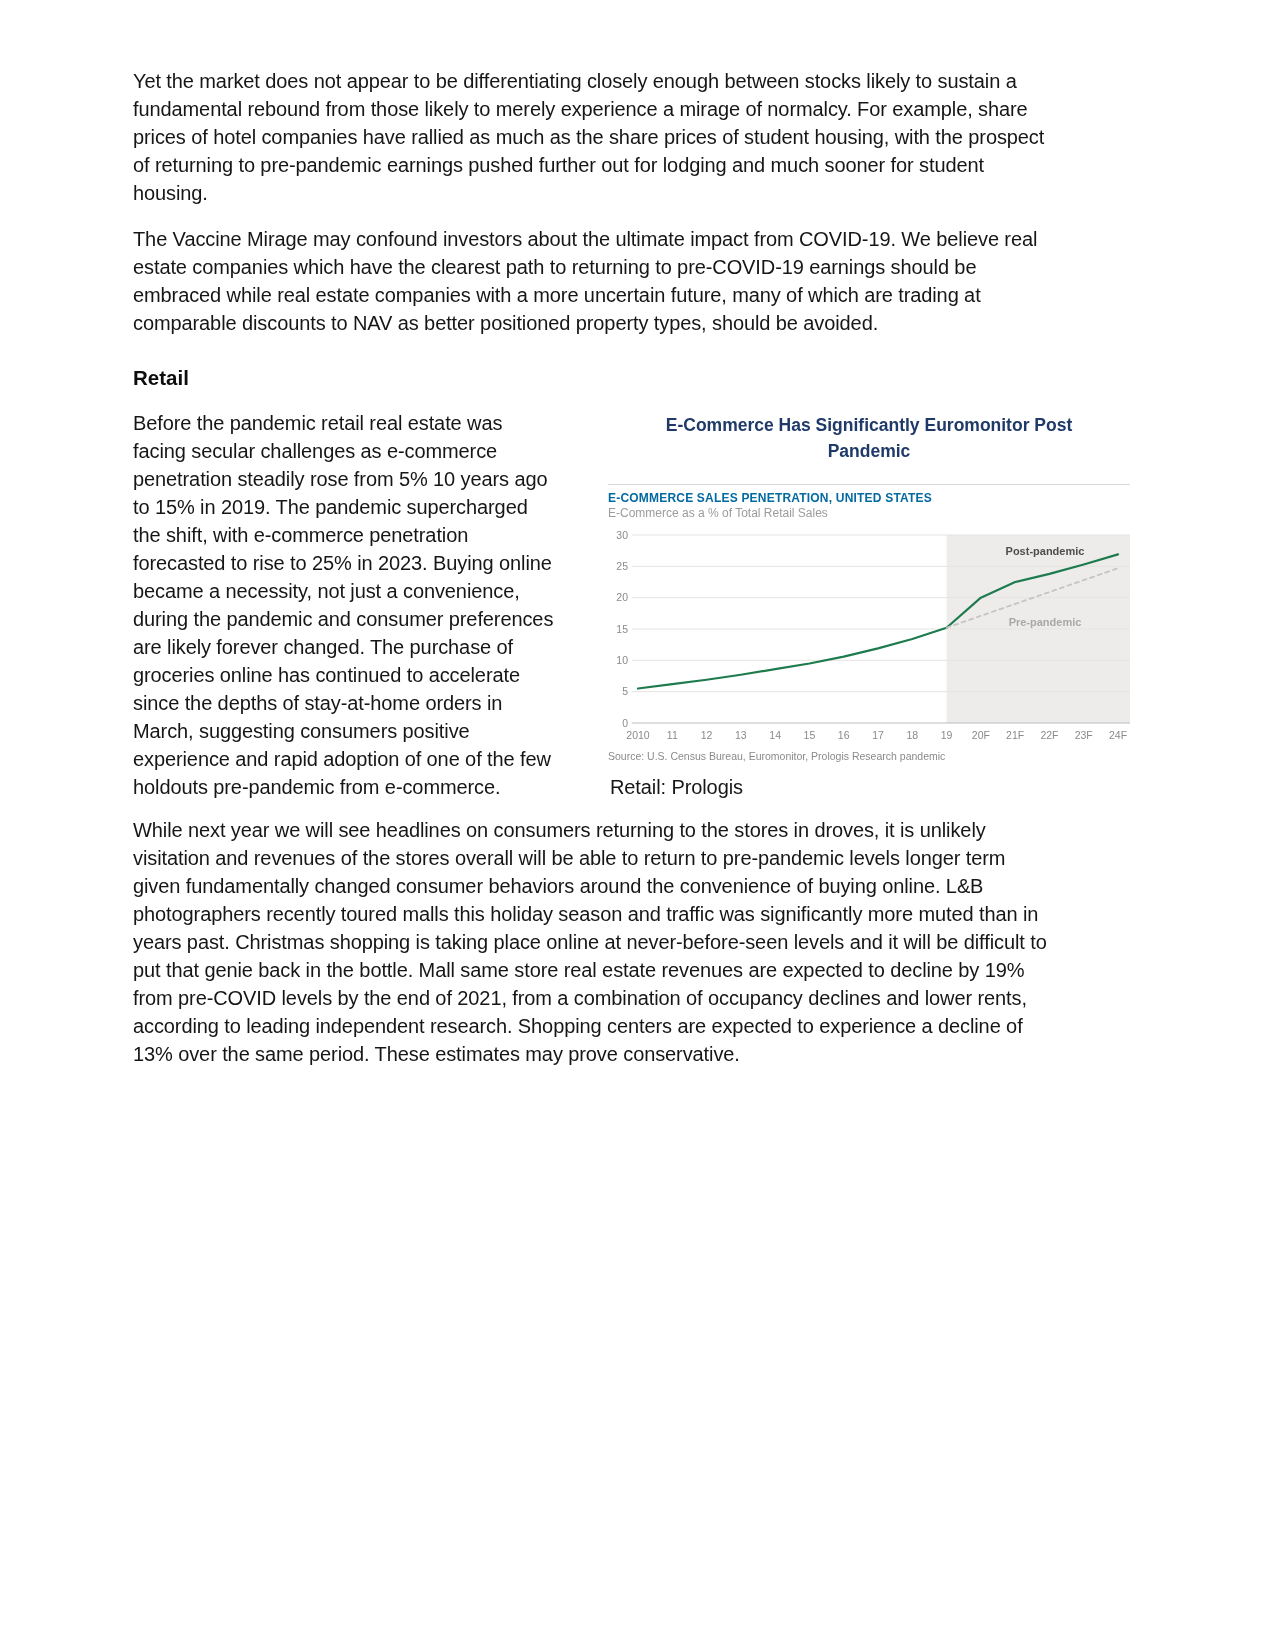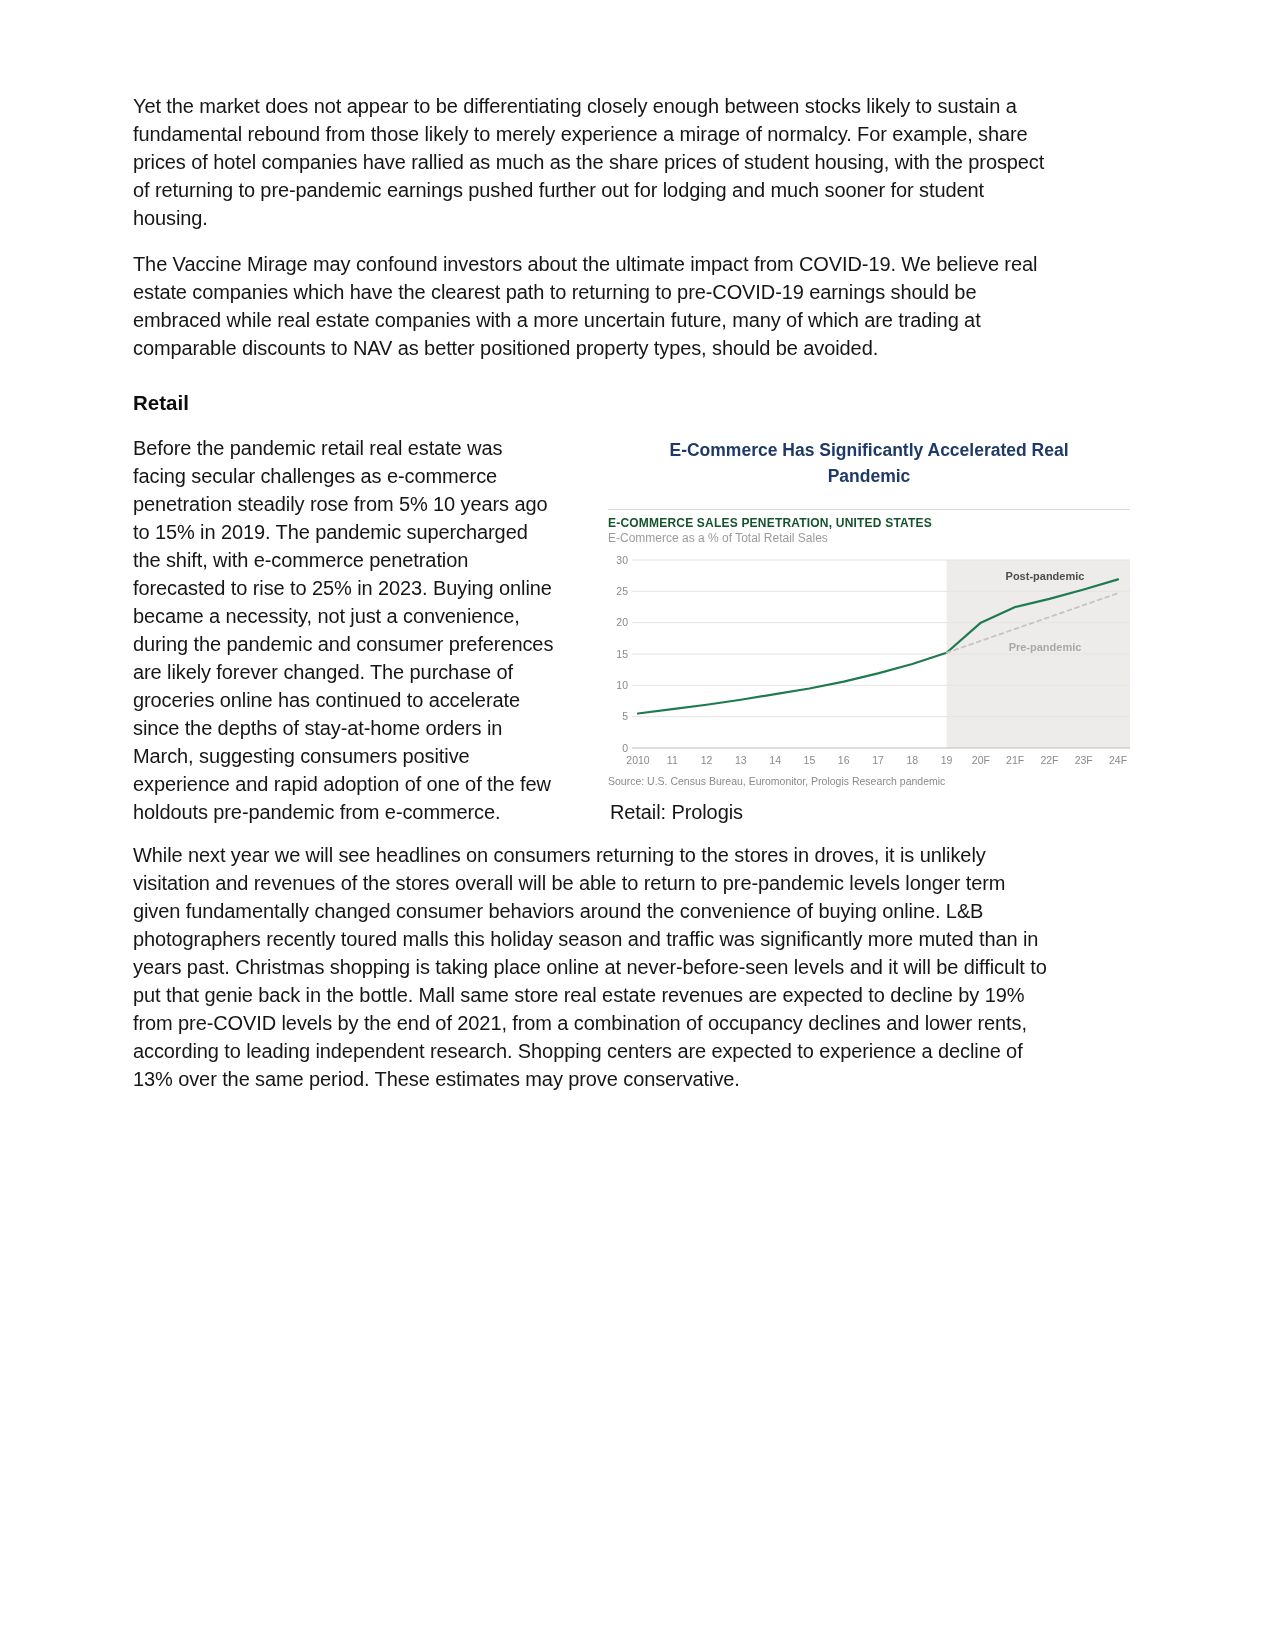--- a/index.html
+++ b/index.html
@@ -1,37 +1,37 @@
 <!DOCTYPE html>
 <html><head>
 <meta charset="utf-8">
 <style>
   html,body{margin:0;padding:0;background:#ffffff;}
   .page{
     width:1185px;height:1650px;box-sizing:border-box;
-    padding:92px 132px 0 133px;background:#ffffff;
+    padding:67px 132px 0 133px;background:#ffffff;
     font-family:"Liberation Sans","DejaVu Sans",sans-serif;
     color:#161616;overflow:hidden;position:relative;
   }
   .body-text{font-size:20px;line-height:28px;letter-spacing:-0.1px;margin:0 0 18px 0;}
   .section-heading{
     font-size:20.5px;line-height:28px;font-weight:bold;color:#0d0d0d;
     text-decoration:underline;margin:34px 0 0 0;letter-spacing:-0.1px;
   }
   .subheading{font-size:20.5px;line-height:28px;font-weight:bold;color:#0d0d0d;margin:27px 0 0 0;}
   .two-col{display:flex;margin-top:14px;align-items:flex-end;}
   .left-col{flex:0 0 425px;width:425px;margin:0;}
   .chart-col{margin-left:50px;flex:1;min-width:0;}
   .chart{margin:6px 0 0 0;width:522px;}
   .chart-title{
     font-size:17.5px;line-height:26px;font-weight:bold;text-align:center;
     max-width:470px;margin:0 auto 20px auto;
   }
   .chart-head{border-top:1px solid #d9d9d9;padding-top:6px;}
-  .chart-subtitle{font-size:12px;line-height:15px;font-weight:bold;color:#14532d;letter-spacing:0.2px;}
+  .chart-subtitle{font-size:12px;line-height:15px;font-weight:bold;color:#0369a1;letter-spacing:0.2px;}
   .chart-units{font-size:12px;line-height:15px;color:#9b9b9b;}
   .chart svg{display:block;margin-top:2px;}
   .chart-source{font-size:10.5px;line-height:13px;color:#8a8a8a;margin-top:3px;}
   .caption{margin:10px 0 0 2px;}
   .p3{margin-top:15px;}
   .tick{font-family:"Liberation Sans","DejaVu Sans",sans-serif;font-size:10.5px;fill:#8a8a8a;}
   .ann-dark{font-family:"Liberation Sans","DejaVu Sans",sans-serif;font-size:11px;font-weight:bold;fill:#4d4d4d;}
   .ann-light{font-family:"Liberation Sans","DejaVu Sans",sans-serif;font-size:11px;font-weight:bold;fill:#a8a8a8;}
 </style>
 </head>
@@ -45,21 +45,21 @@
 
 
   <h3 class="subheading">Retail</h3>
 
   <div class="two-col">
 
     <p class="body-text left-col">Before the pandemic retail real estate was facing secular challenges as e-commerce penetration steadily rose from 5% 10 years ago to 15% in 2019. The pandemic supercharged the shift, with e-commerce penetration forecasted to rise to 25% in 2023. Buying online became a necessity, not just a convenience, during the pandemic and consumer preferences are likely forever changed. The purchase of groceries online has continued to accelerate since the depths of stay-at-home orders in March, suggesting consumers positive experience and rapid adoption of one of the few holdouts pre-pandemic from e-commerce.</p>
 
     <div class="chart-col">
       <figure class="chart">
-        <div class="chart-title" style="color: rgb(31, 58, 104);">E-Commerce Has Significantly Accelerated Real Pandemic</div>
+        <div class="chart-title" style="color: rgb(31, 58, 104);">E-Commerce Has Significantly Euromonitor Post Pandemic</div>
         <div class="chart-head">
           <div class="chart-subtitle">E-COMMERCE SALES PENETRATION, UNITED STATES</div>
           <div class="chart-units">E-Commerce as a % of Total Retail Sales</div>
         </div>
         <svg id="chart-svg" width="522" height="224" viewBox="0 0 522 224">
             <rect x="338.57142857142856" y="12" width="183.42857142857144" height="188" fill="#edecea"></rect>
             <line x1="24" y1="200" x2="522" y2="200" stroke="#bdbdbd" stroke-width="1"></line>
             <text x="20" y="203.5" text-anchor="end" class="tick">0</text>
             <line x1="24" y1="168.66666666666666" x2="522" y2="168.66666666666666" stroke="#e5e4e2" stroke-width="1"></line>
             <text x="20" y="172.16666666666666" text-anchor="end" class="tick">5</text>

